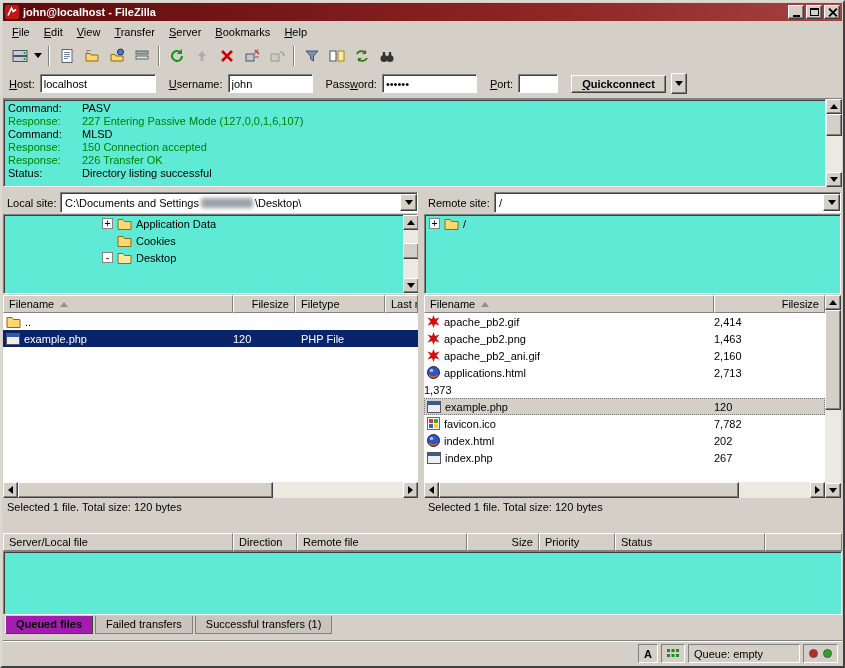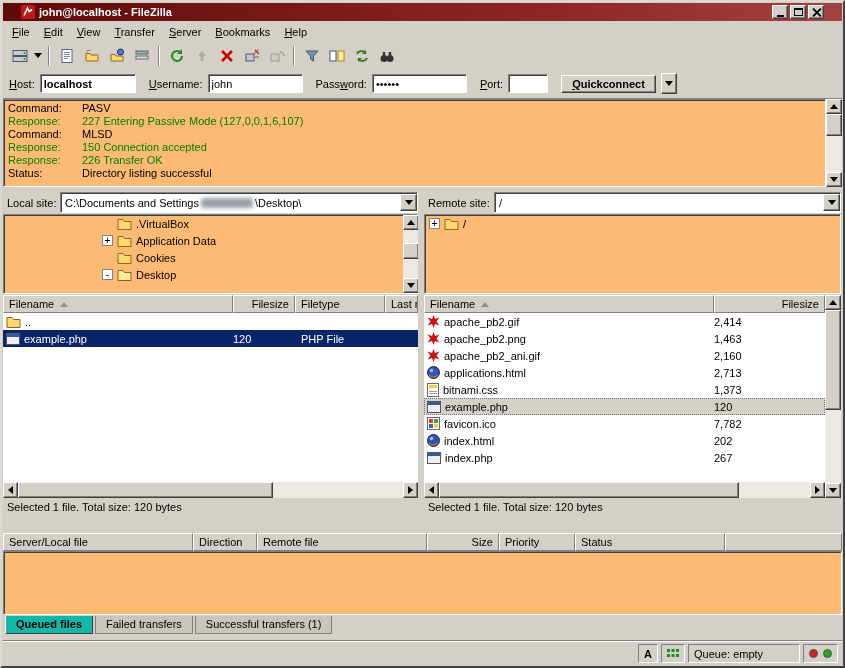--- a/index.html
+++ b/index.html
@@ -3,24 +3,24 @@
 <meta charset="utf-8">
 <style>
   * { box-sizing: border-box; margin: 0; padding: 0; }
   html,body { width:845px; height:668px; overflow:hidden; }
   body { font-family:"Liberation Sans", sans-serif; font-size:11px; background:#d4d0c8; color:#000; }
   .window { position:absolute; inset:0; background:#d4d0c8; border:2px solid; border-color:#dcd9d2 #404040 #404040 #dcd9d2; }
   .abs { position:absolute; }
 
   
   .raised { background:#d4d0c8; border:1px solid; border-color:#fff #404040 #404040 #fff; box-shadow:inset -1px -1px 0 #808080; }
-  .sunken { background:#fdba74; border:1px solid; border-color:#808080 #fff #fff #808080; box-shadow:inset 1px 1px 0 #404040; }
-
-  
-  .titlebar { left:1px; top:1px; right:1px; height:18px; background:linear-gradient(90deg,#5e0a0a,#8e2626 65%,#a34242); display:flex; align-items:center; padding:0 18px; }
+  .sunken { background:#5eead4; border:1px solid; border-color:#808080 #fff #fff #808080; box-shadow:inset 1px 1px 0 #404040; }
+
+  
+  .titlebar { left:1px; top:1px; right:1px; height:18px; background:linear-gradient(90deg,#5e0a0a,#8e2626 65%,#a34242); display:flex; align-items:center; padding:0 2px; }
   .app-icon { width:14px; height:14px; flex:none; margin-right:4px; }
   .title-text { color:#fff; font-weight:bold; white-space:nowrap; overflow:hidden; }
   .caption { margin-left:auto; display:flex; gap:2px; }
   .cap-btn { width:16px; height:14px; display:flex; align-items:center; justify-content:center; }
   .glyph-min { width:7px; height:2px; background:#000; margin-top:7px; }
   .glyph-max { width:9px; height:8px; border:1px solid #000; border-top:2px solid #000; }
   .glyph-close { position:relative; width:9px; height:9px; }
   .glyph-close::before,.glyph-close::after { content:""; position:absolute; left:4px; top:-1px; width:2px; height:11px; background:#000; }
   .glyph-close::before { transform:rotate(45deg);} .glyph-close::after{ transform:rotate(-45deg);}
 
@@ -88,21 +88,21 @@
   .sel-active { background:#0a246a; color:#fff; }
   .sel-inactive { background:#d4d0c8; outline:1px dotted #777; outline-offset:-1px; }
 
   .status-text { top:499px; height:15px; white-space:nowrap; }
 
   
   .queue-header { left:1px; top:531px; right:1px; display:flex; }
   .queue-body { left:1px; top:549px; right:1px; height:64px; }
   .tabs { left:3px; top:614px; right:1px; height:21px; display:flex; gap:2px; align-items:flex-start; }
   .tab { border:1px solid #808080; border-top:none; background:#c9c5bd; padding:2px 10px 3px; }
-  .tab.active { background:#14b8a6; font-weight:bold; border-color:#fff #404040 #404040 #fff; border-top:none; }
+  .tab.active { background:#a21caf; font-weight:bold; border-color:#fff #404040 #404040 #fff; border-top:none; }
 
   
   .statusbar { left:1px; top:639px; right:1px; height:24px; border-top:1px solid #fff; box-shadow:0 -1px 0 #808080; display:flex; align-items:center; justify-content:flex-end; gap:3px; padding:0 4px; }
   .sb-panel { height:19px; border:1px solid; border-color:#808080 #fff #fff #808080; display:flex; align-items:center; padding:0 5px; gap:5px; background:#d4d0c8; }
   .led { width:9px; height:9px; border-radius:50%; border:1px solid #555; }
   .led-red { background:#cc2222; } .led-green { background:#22aa22; }
 
   .splitter-v { left:416px; top:188px; width:6px; height:308px; background:#d4d0c8; }
   .splitter-h { left:1px; top:516px; right:1px; height:14px; background:#d4d0c8; }
 </style>
@@ -262,23 +262,23 @@
             <circle cx="11" cy="10.5" r="3.5" fill="#333"></circle>
             <rect x="3.8" y="4" width="2.4" height="5" fill="#333"></rect>
             <rect x="9.8" y="4" width="2.4" height="5" fill="#333"></rect>
           </svg>
         </span>
     </span>
   </div>
 
   <div class="abs quickbar">
     <span class="qlabel"><u>H</u>ost:</span>
-    <input class="txt" style="width: 96px; font-weight: bold;" value="localhost">
+    <input class="txt" style="width: 116px;" value="localhost">
     <span class="qlabel" style="margin-left:8px"><u>U</u>sername:</span>
-    <input class="txt" style="width: 95px;" value="john">
+    <input class="txt" style="width: 85px;" value="john">
     <span class="qlabel" style="margin-left:8px">Pass<u>w</u>ord:</span>
     <input class="txt" style="width: 95px;" value="••••••">
     <span class="qlabel" style="margin-left:8px"><u>P</u>ort:</span>
     <input class="txt" style="width: 40px;" value="">
     <button class="btn" style="margin-left:8px"><u>Q</u>uickconnect</button>
     <span class="btn-arrow raised">
         <span class="tri-down"></span>
       </span>
   </div>
 
@@ -308,29 +308,20 @@
     <span class="combo-btn"><span class="tri-down"></span></span>
   </div>
   <div class="abs site-label" style="left:426px;">Remote site:</div>
   <div class="abs combo" style="left:492px; top:190px; width:347px;">
     <span>/</span>
     <span class="combo-btn"><span class="tri-down"></span></span>
   </div>
 
   <div class="abs treepane sunken" style="left:1px; width:415px;">
     <div class="tree-row indent">
-      <span class="expander hidden"></span>
-      <span class="ficon">
-          <svg width="15" height="13">
-            <path d="M1 2.5h5l1.5 2H14v8H1z" fill="#ffd670" stroke="#8a6a1a"></path>
-          </svg>
-        </span>
-      <span>.VirtualBox</span>
-    </div>
-    <div class="tree-row indent">
       <span class="expander">+</span>
       <span class="ficon">
           <svg width="15" height="13">
             <path d="M1 2.5h5l1.5 2H14v8H1z" fill="#ffd670" stroke="#8a6a1a"></path>
           </svg>
         </span>
       <span>Application Data</span>
     </div>
     <div class="tree-row indent">
       <span class="expander hidden"></span>
@@ -482,30 +473,20 @@
                 <circle cx="6.5" cy="6.5" r="6" fill="#3355bb" stroke="#222233"></circle>
                 <circle cx="4.5" cy="4.5" r="1.8" fill="#99bbff"></circle>
                 <path d="M2 9a6 6 0 0 0 9 0" stroke="#ff7700" fill="none"></path>
               </svg>
             </span>
             <span>applications.html</span>
           </span>
         <span class="cell-size" style="flex:1;">2,713</span>
       </div>
       <div class="file-row">
-        <span class="cell-name" style="width:290px;">
-            <span class="ficon">
-              <svg width="12" height="14">
-                <rect x="0.5" y="0.5" width="11" height="13" fill="#fff" stroke="#667"></rect>
-                <rect x="2" y="2" width="8" height="3" fill="#ffcc33"></rect>
-                <path d="M2 8.5h8M2 10.5h8" stroke="#99a"></path>
-              </svg>
-            </span>
-            <span>bitnami.css</span>
-          </span>
         <span class="cell-size" style="flex:1;">1,373</span>
       </div>
       <div class="file-row sel-inactive">
         <span class="cell-name" style="width:290px;">
             <span class="ficon">
               <svg width="14" height="12">
                 <rect x="0.5" y="0.5" width="13" height="11" fill="#eee" stroke="#556"></rect>
                 <rect x="1" y="1" width="12" height="3" fill="#335a9a"></rect>
               </svg>
             </span>
@@ -577,21 +558,21 @@
         <span class="tri-down"></span>
       </span>
   </div>
 
   <div class="abs status-text" style="left:5px;">Selected 1 file. Total size: 120 bytes</div>
   <div class="abs status-text" style="left:426px;">Selected 1 file. Total size: 120 bytes</div>
 
   <div class="abs splitter-h"></div>
 
   <div class="abs queue-header">
-    <span class="hcell" style="width:190px;">
+    <span class="hcell" style="width:230px;">
         <span>Server/Local file</span>
       </span>
     <span class="hcell" style="width:64px;">
         <span style="overflow:hidden;text-overflow:ellipsis;">Direction</span>
       </span>
     <span class="hcell" style="width:170px;">
         <span>Remote file</span>
       </span>
     <span class="hcell right" style="width:72px;">
         <span>Size</span>

